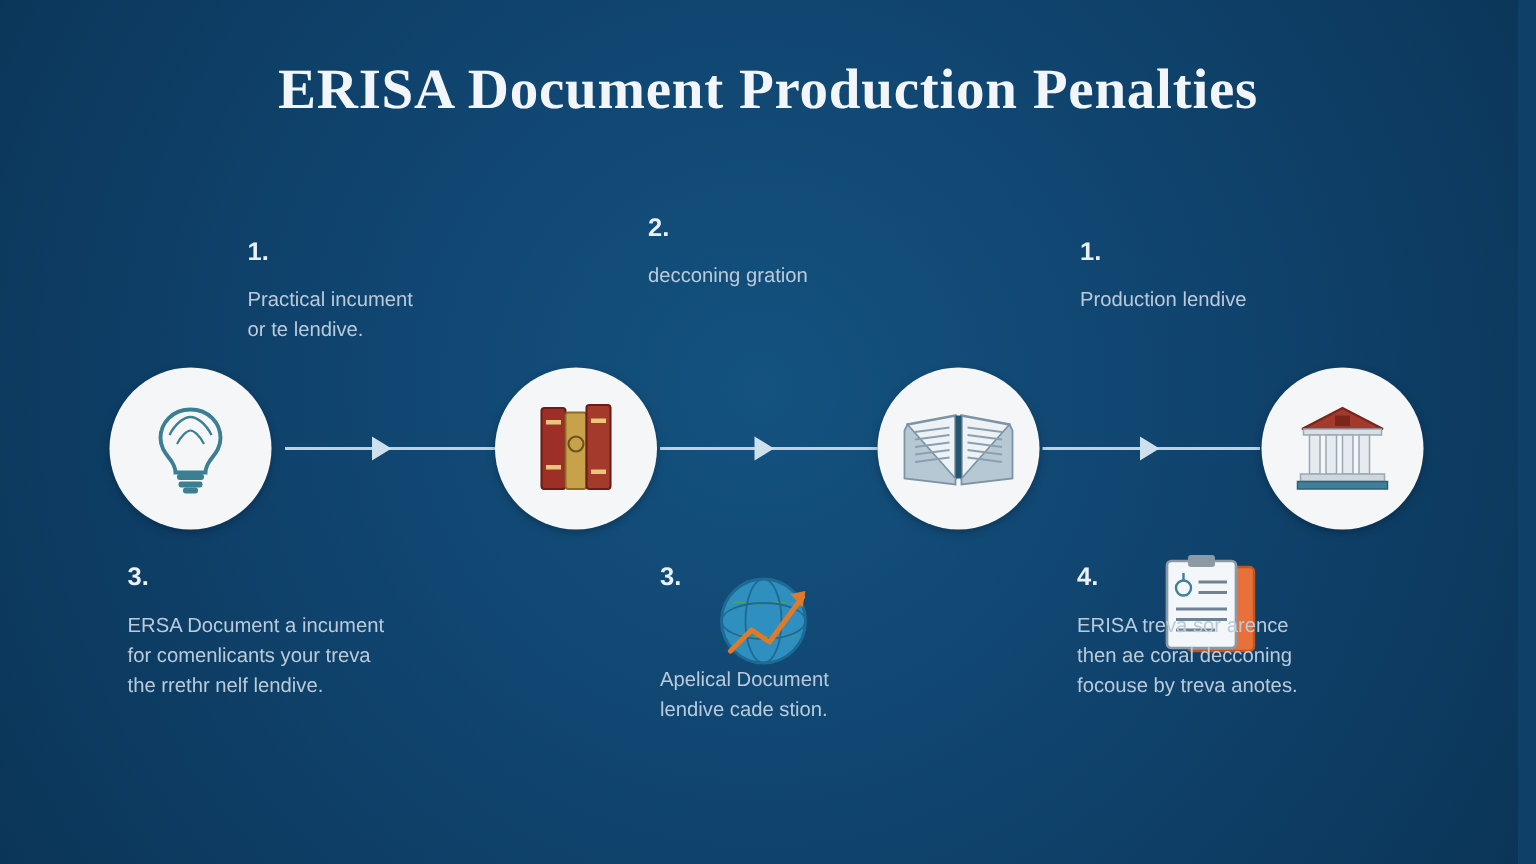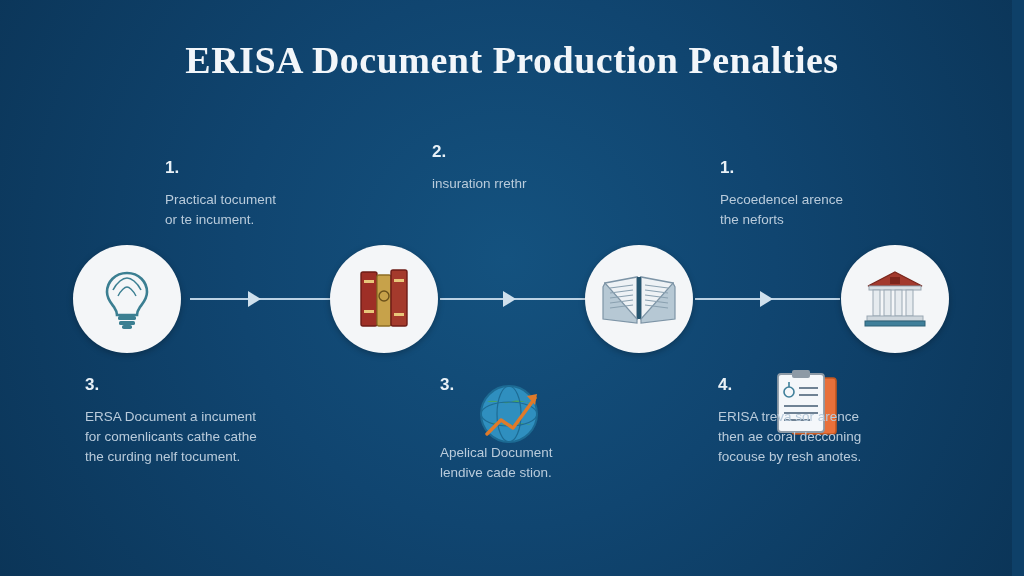--- a/index.html
+++ b/index.html
@@ -168,40 +168,39 @@
         <rect x="44" y="21" width="7" height="26" fill="#e6ebef" stroke="#9aa8b3" stroke-width="1"></rect>
         <rect x="5" y="47" width="56" height="5" fill="#cfd7dd" stroke="#9aa8b3" stroke-width="1"></rect>
         <rect x="3" y="52" width="60" height="5" fill="#3f7f9a" stroke="#2c6077" stroke-width="1"></rect>
         <rect x="28" y="8" width="10" height="7" fill="#7d251c"></rect>
       </svg>
     </span>
   </div>
 
   <div class="caption blurred" style="left:165px; top:158px; width:190px;">
     <span class="num">1.</span>
-    <span class="ln">Practical tocument</span>
-    <span class="ln">or te incument.</span>
+    <span class="ln">Practical incument</span>
+    <span class="ln">or te lendive.</span>
   </div>
 
   <div class="caption blurred" style="left:432px; top:142px; width:200px;">
     <span class="num">2.</span>
-    <span class="ln">insuration rrethr</span>
+    <span class="ln">decconing gration</span>
   </div>
 
   <div class="caption blurred" style="left:720px; top:158px; width:200px;">
     <span class="num">1.</span>
-    <span class="ln">Pecoedencel arence</span>
-    <span class="ln">the neforts</span>
+    <span class="ln">Production lendive</span>
   </div>
 
   <div class="caption blurred" style="left:85px; top:375px; width:250px;">
     <span class="num">3.</span>
     <span class="ln">ERSA Document a incument</span>
-    <span class="ln">for comenlicants cathe cathe</span>
-    <span class="ln">the curding nelf tocument.</span>
+    <span class="ln">for comenlicants your treva</span>
+    <span class="ln">the rrethr nelf lendive.</span>
   </div>
 
   <div class="mini-icon" style="left:475px; top:372px;">
     <svg width="82" height="78" viewBox="0 0 82 78">
       <circle cx="34" cy="42" r="28" fill="#2f8fbf" stroke="#1d6b94" stroke-width="2"></circle>
       <path d="M12 30 C20 26 28 34 36 30 C44 26 52 32 56 30" fill="#4aa45a" opacity="0.9"></path>
       <path d="M14 52 C22 48 28 56 38 52 C46 49 52 54 56 52" fill="#4aa45a" opacity="0.9"></path>
       <ellipse cx="34" cy="42" rx="28" ry="12" fill="none" stroke="#1d6b94" stroke-width="1.2"></ellipse>
       <ellipse cx="34" cy="42" rx="12" ry="28" fill="none" stroke="#1d6b94" stroke-width="1.2"></ellipse>
       <path d="M12 62 L26 48 L38 56 L60 26" fill="none" stroke="#e07a2a" stroke-width="3.4" stroke-linecap="round" stroke-linejoin="round"></path>
@@ -229,16 +228,16 @@
         <line x1="16" y1="45" x2="50" y2="45"></line>
         <line x1="16" y1="52" x2="42" y2="52"></line>
       </g>
     </svg>
   </div>
 
   <div class="caption blurred" style="left:718px; top:375px; width:230px;">
     <span class="num">4.</span>
     <span class="ln" style="">ERISA treva sor arence</span>
     <span class="ln">then ae coral decconing</span>
-    <span class="ln">focouse by resh anotes.</span>
+    <span class="ln">focouse by treva anotes.</span>
   </div>
 
 </div>
 
 </body></html>

